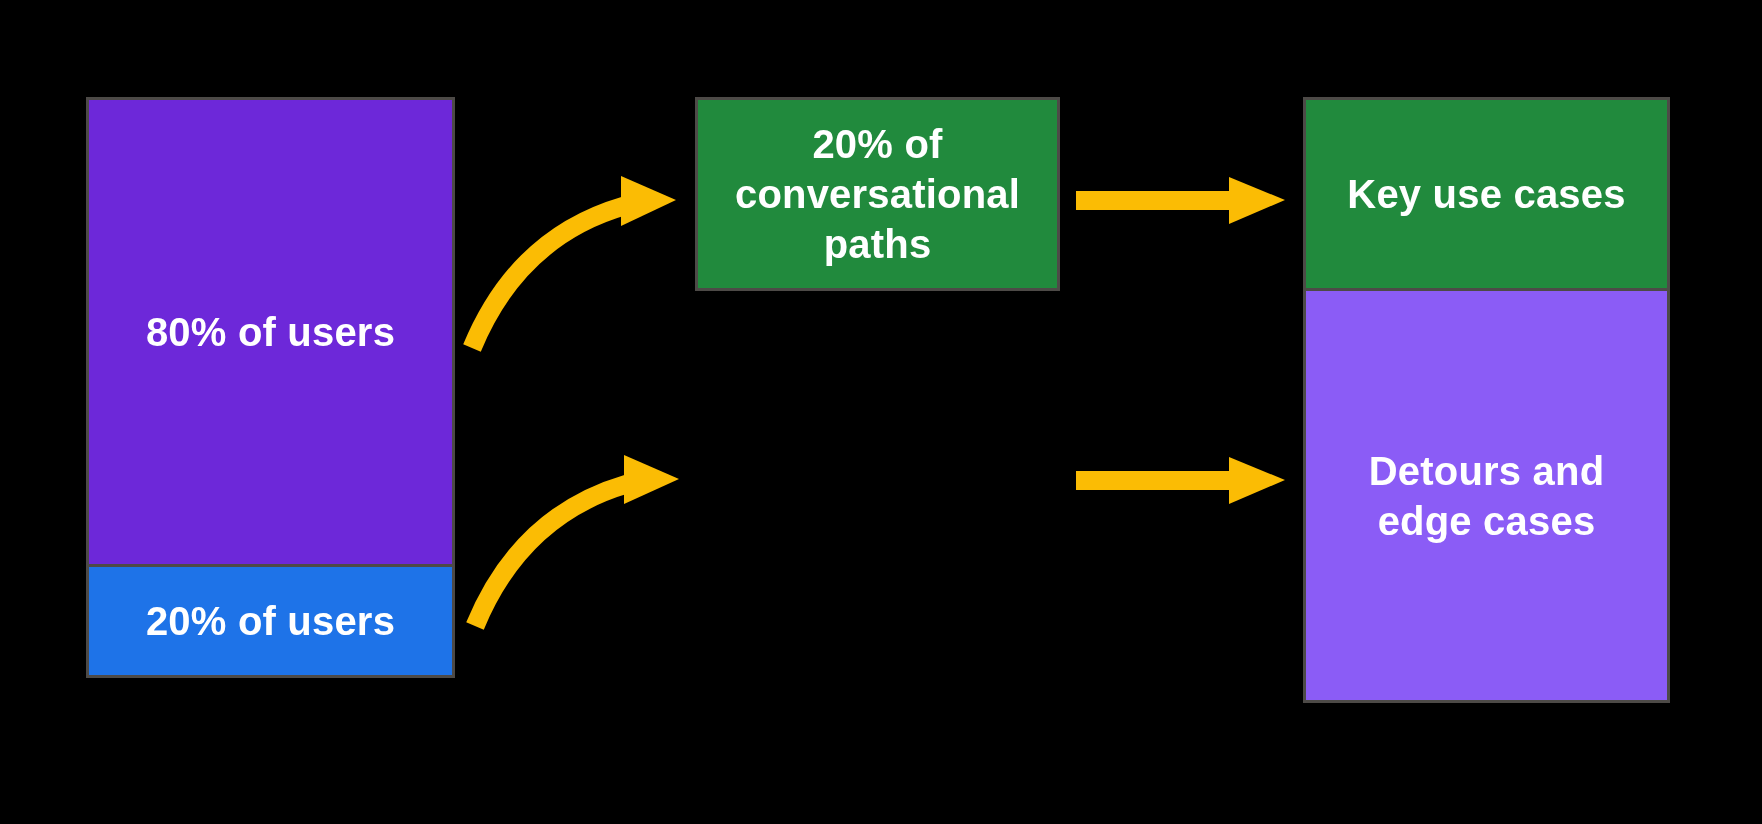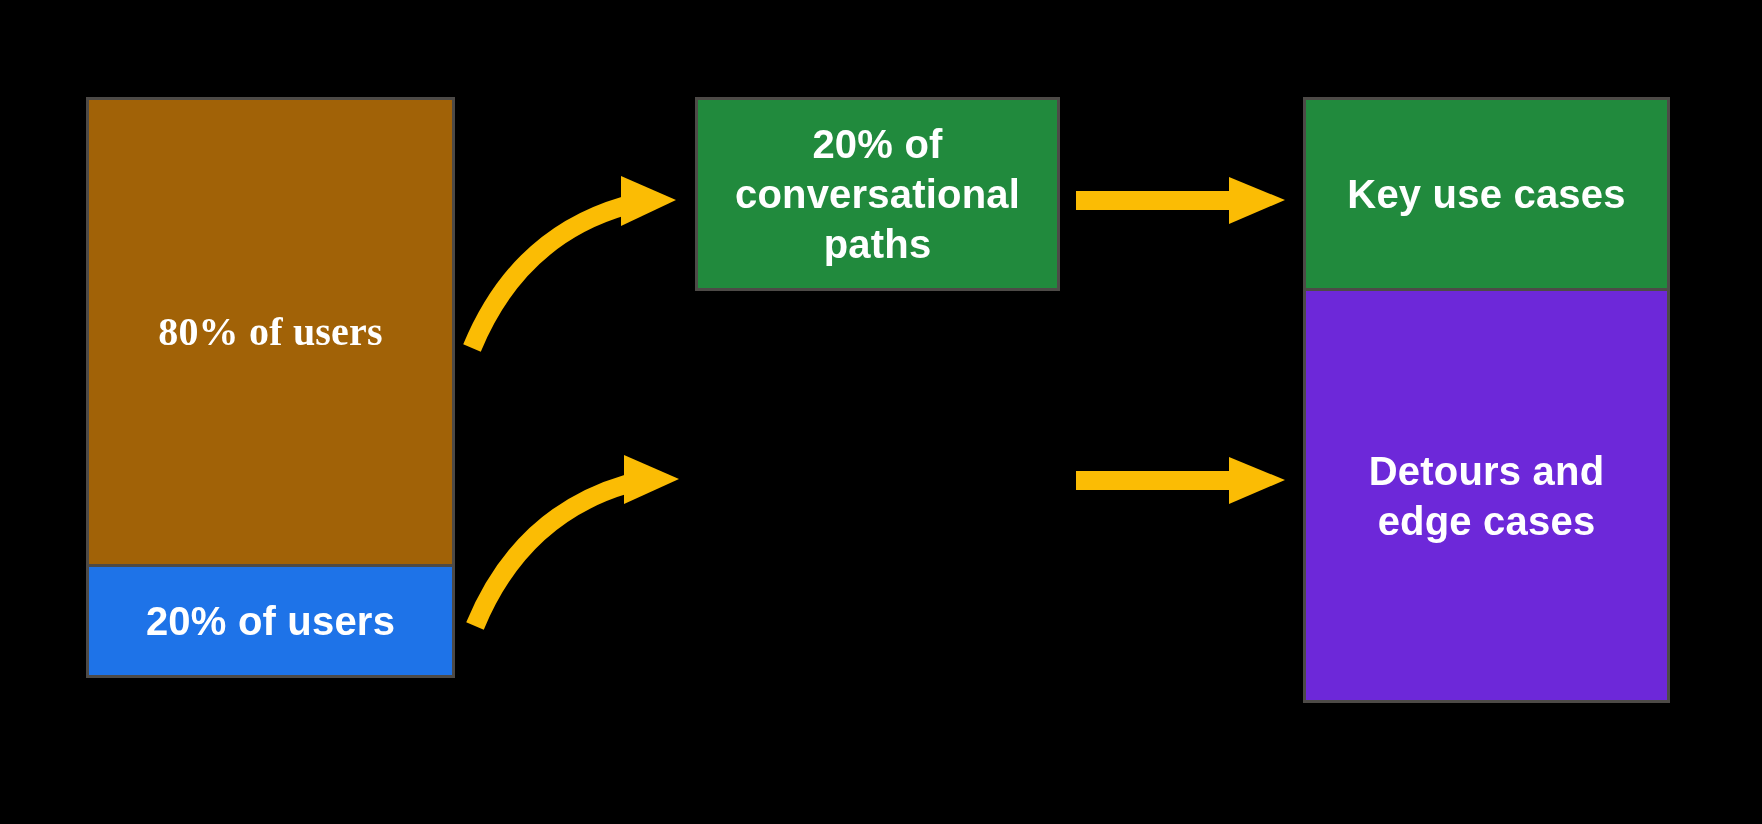--- a/index.html
+++ b/index.html
@@ -71,36 +71,36 @@
       <rect x="1076" y="191" width="153" height="19" fill="#FBBC04"></rect>
       <polygon points="1229,177 1285,200 1229,224" fill="#FBBC04"></polygon>
     </g>
     <g>
       <rect x="1076" y="471" width="153" height="19" fill="#FBBC04"></rect>
       <polygon points="1229,457 1285,480 1229,504" fill="#FBBC04"></polygon>
     </g>
   </svg>
 
   <div class="col col-1">
-    <div class="seg c1s1" style="background-color: #a16207; font-family: Liberation Serif, serif;">
+    <div class="seg c1s1" style="background-color: #6d28d9;">
       <span class="lbl">80% of users</span>
     </div>
     <div class="seg c1s2" style="background-color: rgb(30, 115, 232);">
       <span class="lbl">20% of users</span>
     </div>
   </div>
 
   <div class="col col-2">
     <div class="seg c2s1" style="background-color: rgb(33, 138, 61);">
       <span class="lbl">20% of conversational paths</span>
     </div>
   </div>
 
   <div class="col col-3">
     <div class="seg c3s1" style="background-color: rgb(33, 138, 61);">
       <span class="lbl">Key use cases</span>
     </div>
-    <div class="seg c3s2" style="background-color: #6d28d9;">
+    <div class="seg c3s2" style="background-color: #8b5cf6;">
       <span class="lbl">Detours and edge cases</span>
     </div>
   </div>
 
 </div>
 
 </body></html>

